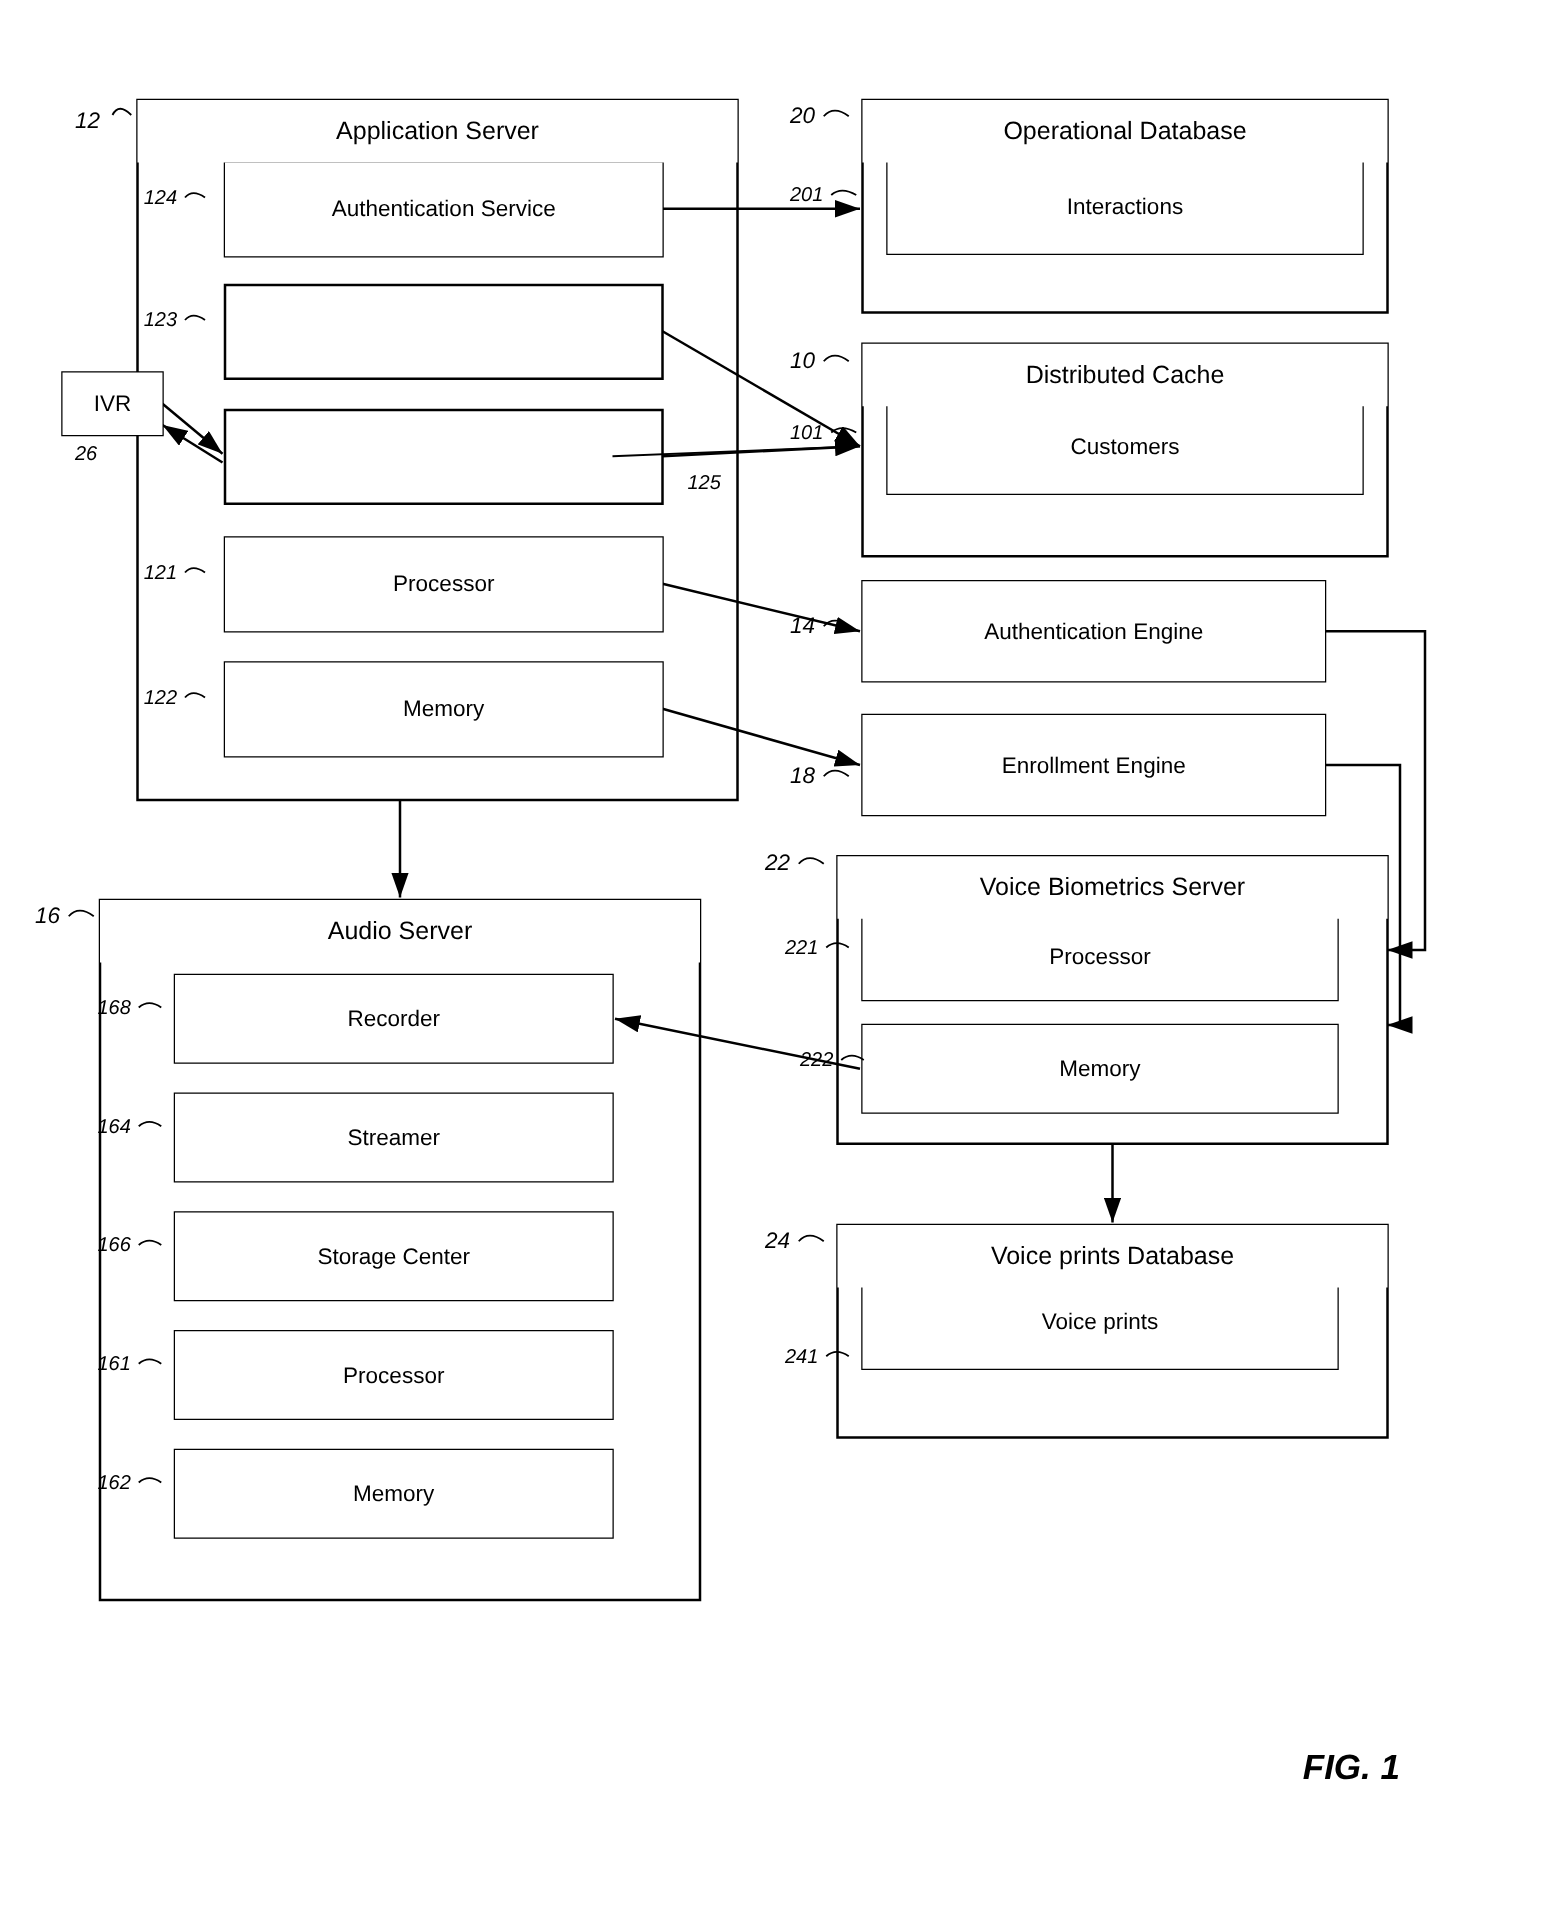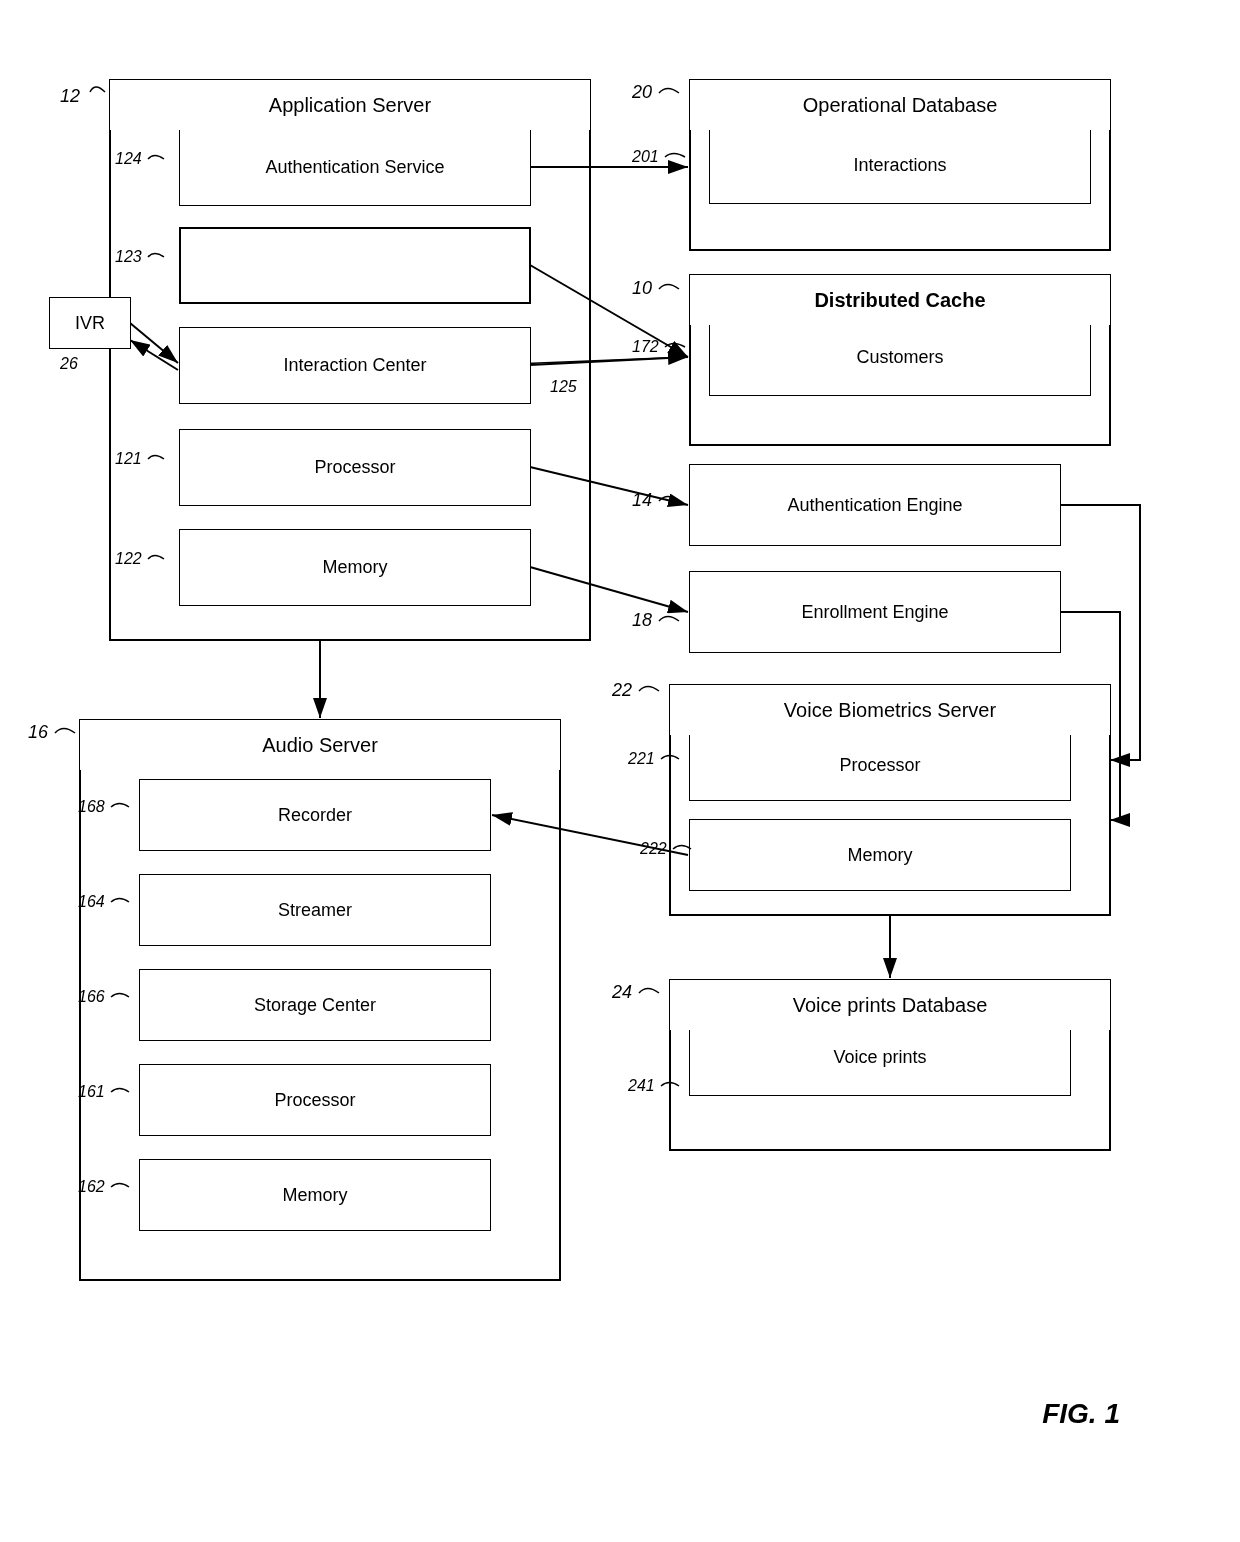--- a/index.html
+++ b/index.html
@@ -174,23 +174,20 @@
   </div>
 
 
   <div class="box-label" style="left:115px; top:248px; font-size:16px; font-style:italic;">
     <span>123</span>
     <svg width="25" height="15" style="display:inline; vertical-align:middle;">
         <path d="M18 7 Q8 0 2 7" stroke="#000" stroke-width="1.5" fill="none"></path>
       </svg>
   </div>
 
-  <div class="box" style="left:180px; top:328px; width:350px; height:75px; border:none; font-size:18px;">
-    <span>Interaction Center</span>
-  </div>
 
   <div class="box" style="left:180px; top:430px; width:350px; height:75px; border:none; font-size:18px;">
     <span>Processor</span>
   </div>
 
   <div class="box-label" style="left:115px; top:450px; font-size:16px; font-style:italic;">
     <span>121</span>
     <svg width="25" height="15" style="display:inline; vertical-align:middle;">
         <path d="M18 7 Q8 0 2 7" stroke="#000" stroke-width="1.5" fill="none"></path>
       </svg>
@@ -230,37 +227,37 @@
     <span>Interactions</span>
   </div>
 
   <div class="box-label" style="left:632px; top:148px; font-size:16px; font-style:italic;">
     <span>201</span>
     <svg width="30" height="15" style="display:inline; vertical-align:middle;">
         <path d="M22 7 Q10 0 2 7" stroke="#000" stroke-width="1.5" fill="none"></path>
       </svg>
   </div>
 
-  <div class="box" style="left:690px; top:275px; width:420px; height:50px; border:none; font-size:20px;font-weight:bold;">
+  <div class="box" style="left:690px; top:275px; width:420px; height:50px; border:none; font-size:20px;">
     <span>Distributed Cache</span>
   </div>
 
   <div class="box-label" style="left:632px; top:278px; font-size:18px; font-style:italic;text-align:center;">
     <span>10</span>
     <svg width="30" height="18" style="display:inline; vertical-align:middle;">
         <path d="M22 9 Q10 0 2 9" stroke="#000" stroke-width="1.5" fill="none"></path>
       </svg>
   </div>
 
   <div class="box" style="left:710px; top:320px; width:380px; height:75px; border:none; font-size:18px;">
     <span>Customers</span>
   </div>
 
   <div class="box-label" style="left:632px; top:338px; font-size:16px; font-style:italic;">
-    <span>172</span>
+    <span>101</span>
     <svg width="30" height="15" style="display:inline; vertical-align:middle;">
         <path d="M22 7 Q10 0 2 7" stroke="#000" stroke-width="1.5" fill="none"></path>
       </svg>
   </div>
 
   <div class="box-label" style="left:550px; top:378px; font-size:16px; font-style:italic;">125</div>
 
   <div class="box" style="left:690px; top:465px; width:370px; height:80px; border:none; font-size:18px;">
     <span>Authentication Engine</span>
   </div>

